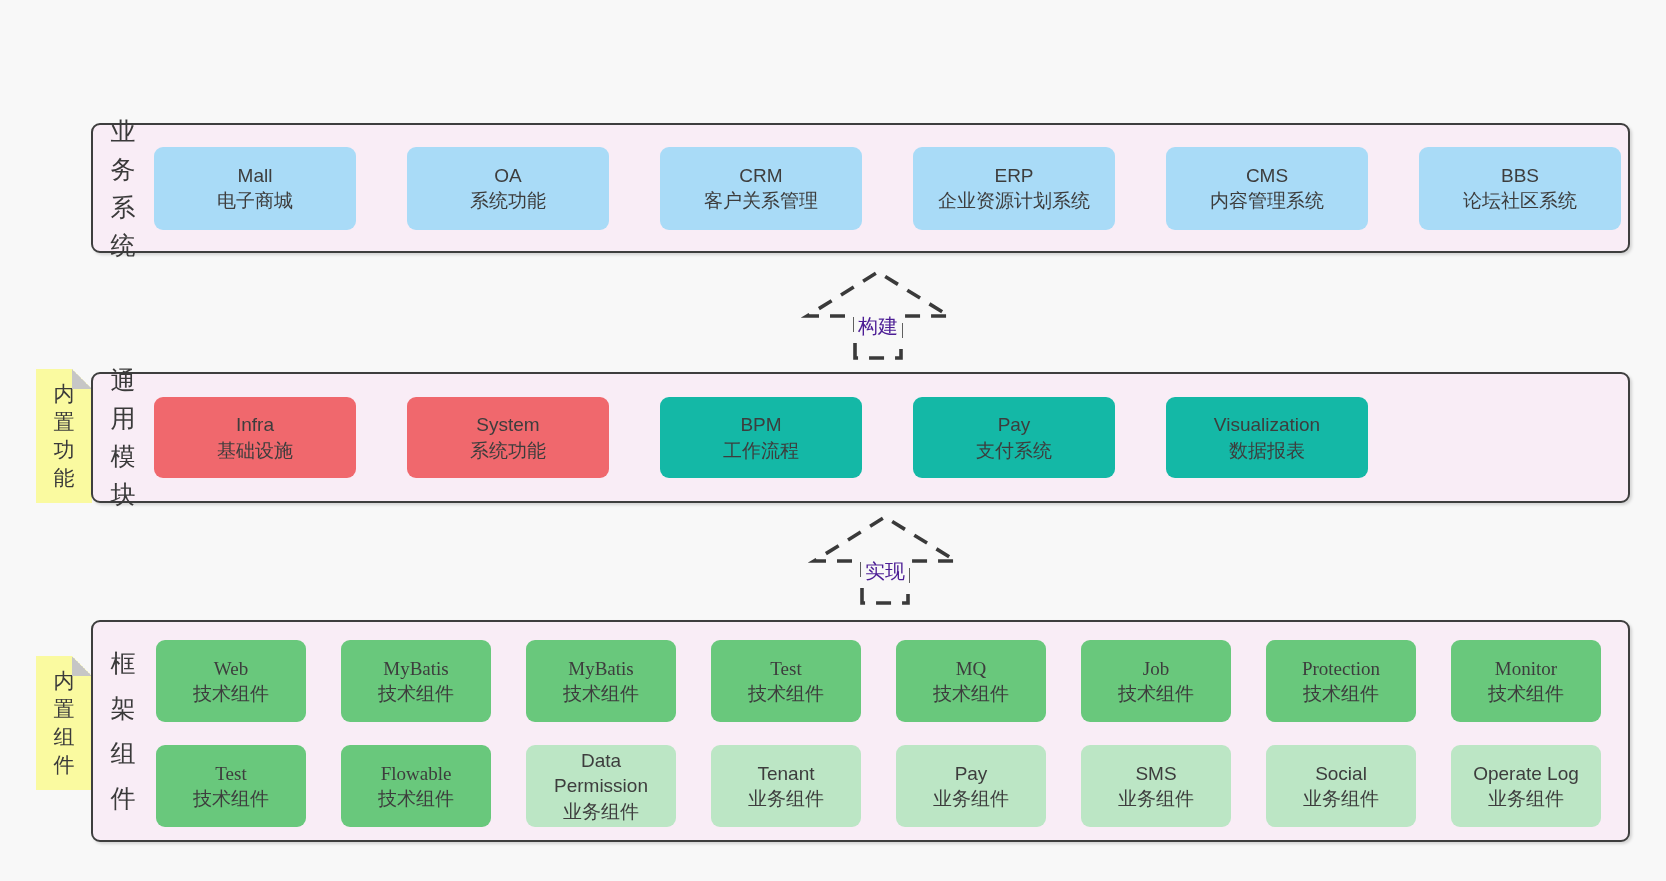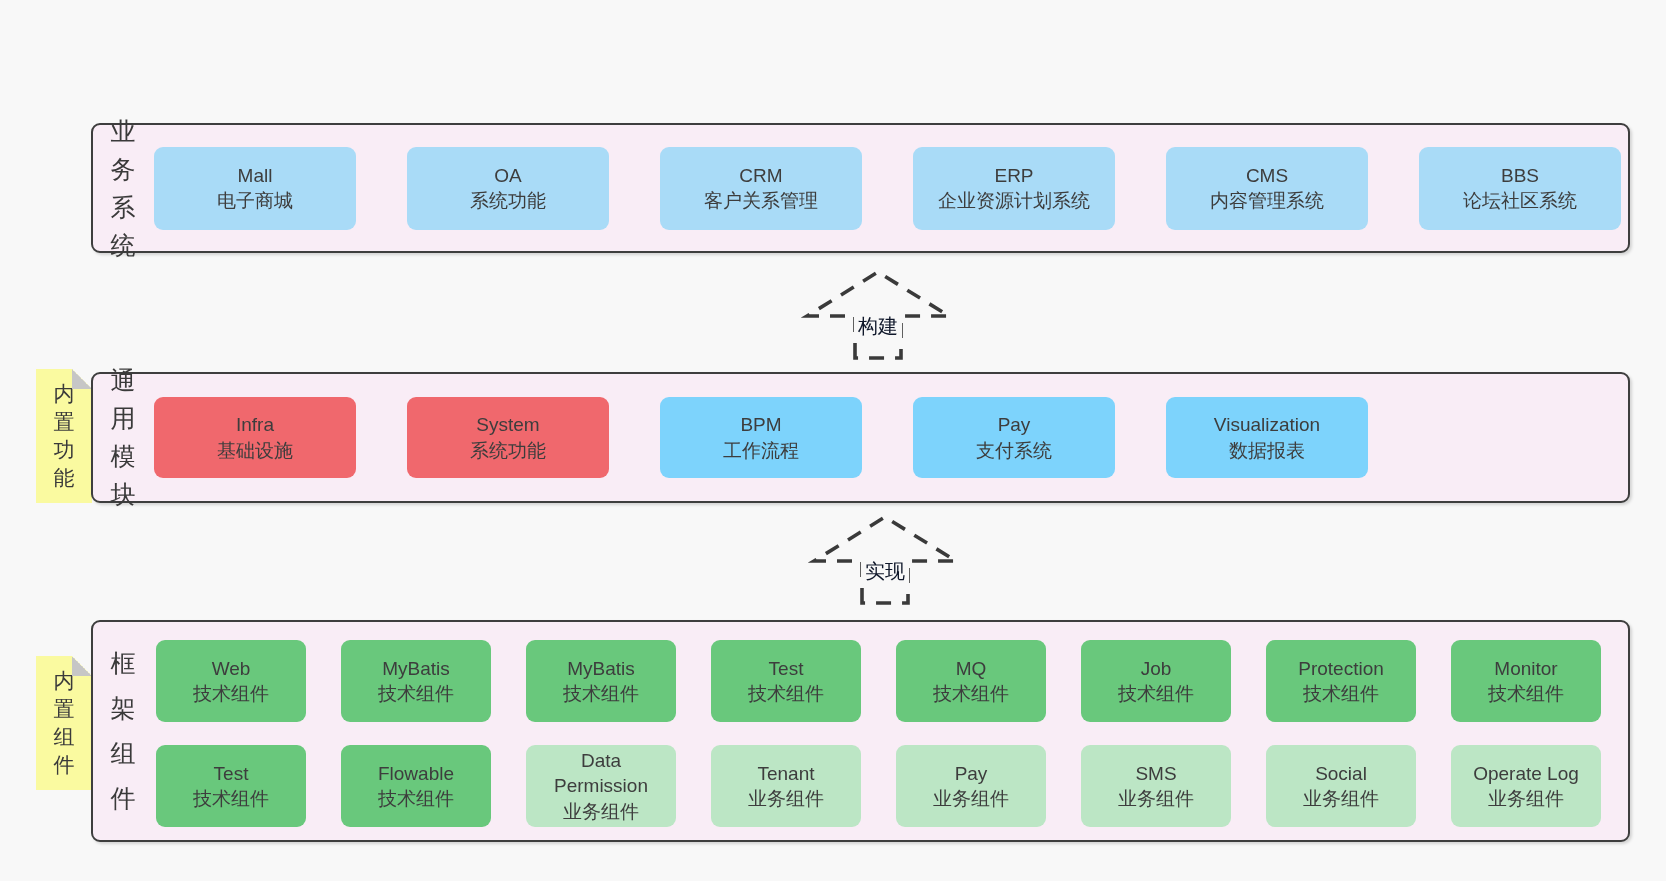--- a/index.html
+++ b/index.html
@@ -30,22 +30,22 @@
     display:flex; align-items:center; gap:51px;
   }
   .box {
     box-sizing:border-box; width:202px; height:81px; border-radius:9px;
     display:flex; flex-direction:column; align-items:center; justify-content:center;
     text-align:center; font-size:19px; line-height:1.34; padding:4px 6px;
   }
   #layer-business .box { height:83px; }
   .box.blue       { background:#a9dbf7; }
   .box.red        { background:#f0686d; }
-  .box.pink       { background:#7dd3fc;text-align:right; }
-  .box.green      { background:#69c87c; }
+  .box.pink       { background:#14b8a6;text-align:right; }
+  .box.green      { background:#69c87c;font-family:Liberation Serif, serif; }
   .box.lightgreen { background:#bce6c5; }
 
   .box-grid {
     position:absolute; left:63px; top:18px;
     display:grid; grid-template-columns:repeat(8,150px);
     grid-auto-rows:82px; column-gap:35px; row-gap:23px;
   }
   .box-grid .box { width:150px; height:82px; }
 
   .note {
@@ -60,21 +60,21 @@
     position:absolute; top:0; right:0; width:20px; height:20px;
     background:linear-gradient(to bottom left, rgba(0,0,0,0) 50%, #c6c6c6 50%);
   }
 
   .arrow-svg { position:absolute; overflow:visible; }
   .arrow-svg polygon {
     fill:#f8f8f8; stroke:#3a3a3a; stroke-width:3.6; stroke-dasharray:15 11;
   }
   .arrow-label {
     position:absolute; transform:translate(-50%,-50%);
-    background:#f8f8f8; padding:1px 4px; font-size:20px; color:#0f172a;
+    background:#f8f8f8; padding:1px 4px; font-size:20px; color:#4c1d95;
     white-space:nowrap;
   }
 </style>
 </head>
 <body>
 
 <div class="canvas">
 
   <div class="note" id="note-modules">
     <span class="note-text">

